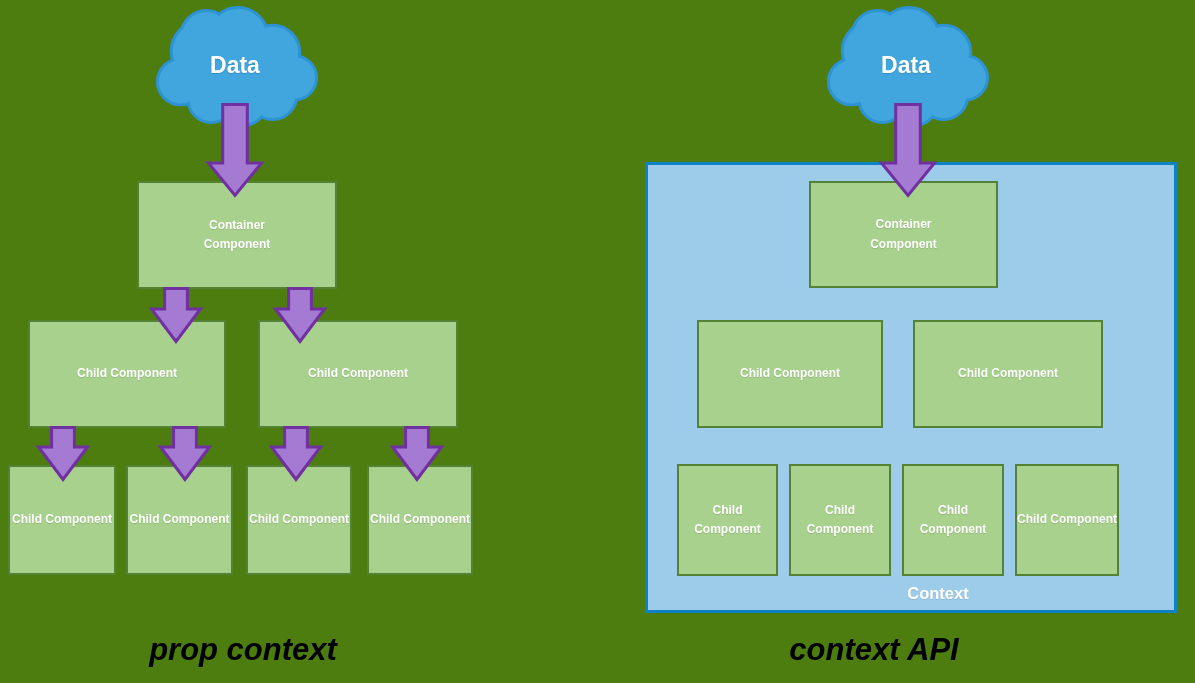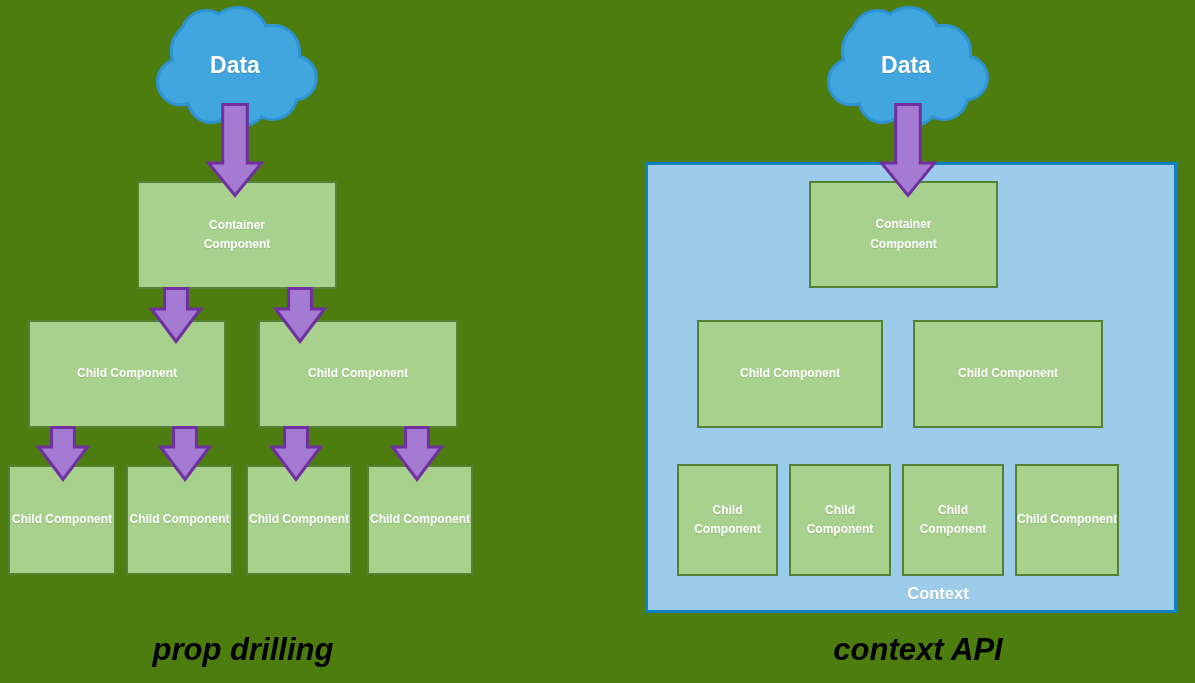--- a/index.html
+++ b/index.html
@@ -117,21 +117,21 @@
   <div class="gbox" style="left:126px;top:465px;width:107px;height:110px">
     <span class="lbl lbl-narrow">Child Component</span>
   </div>
   <div class="gbox" style="left:246px;top:465px;width:106px;height:110px">
     <span class="lbl lbl-narrow">Child Component</span>
   </div>
   <div class="gbox" style="left:367px;top:465px;width:106px;height:110px">
     <span class="lbl lbl-narrow">Child Component</span>
   </div>
 
-  <div class="caption" style="left:93px;top:630px;width:300px">prop drilling</div>
+  <div class="caption" style="left:93px;top:630px;width:300px">prop context</div>
 
   <div class="context-box" style="left:645px;top:162px;width:532px;height:451px"></div>
 
   <svg class="cloud" style="left:822px;top:6px;width:168px;height:122px" viewBox="0 0 170 124" preserveAspectRatio="none">
       <g fill="var(--cloud-border)" stroke="var(--cloud-border)" stroke-width="6">
         <circle cx="52" cy="46" r="30"></circle>
         <circle cx="88" cy="32" r="29"></circle>
         <circle cx="123" cy="47" r="26"></circle>
         <circle cx="145" cy="73" r="21"></circle>
         <circle cx="123" cy="91" r="23"></circle>
@@ -179,15 +179,15 @@
   </div>
   <div class="gbox" style="left:902px;top:464px;width:102px;height:112px">
     <span class="lbl lbl-narrow">Child Component</span>
   </div>
   <div class="gbox" style="left:1015px;top:464px;width:104px;height:112px">
     <span class="lbl lbl-narrow">Child Component</span>
   </div>
 
   <div class="context-label" style="left:672px;top:584px;width:532px">Context</div>
 
-  <div class="caption" style="left:768px;top:630px;width:300px">context API</div>
+  <div class="caption" style="left:724px;top:630px;width:300px">context API</div>
 
 </div>
 
 </body></html>

